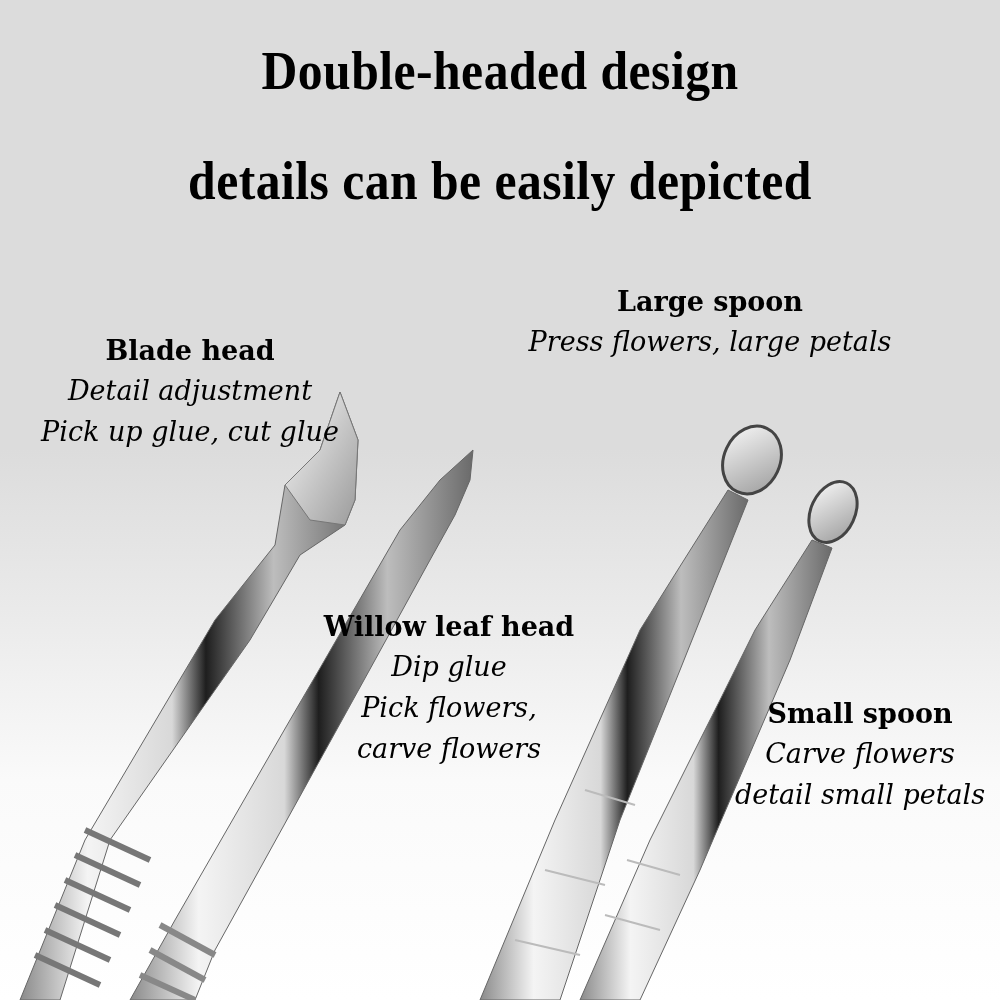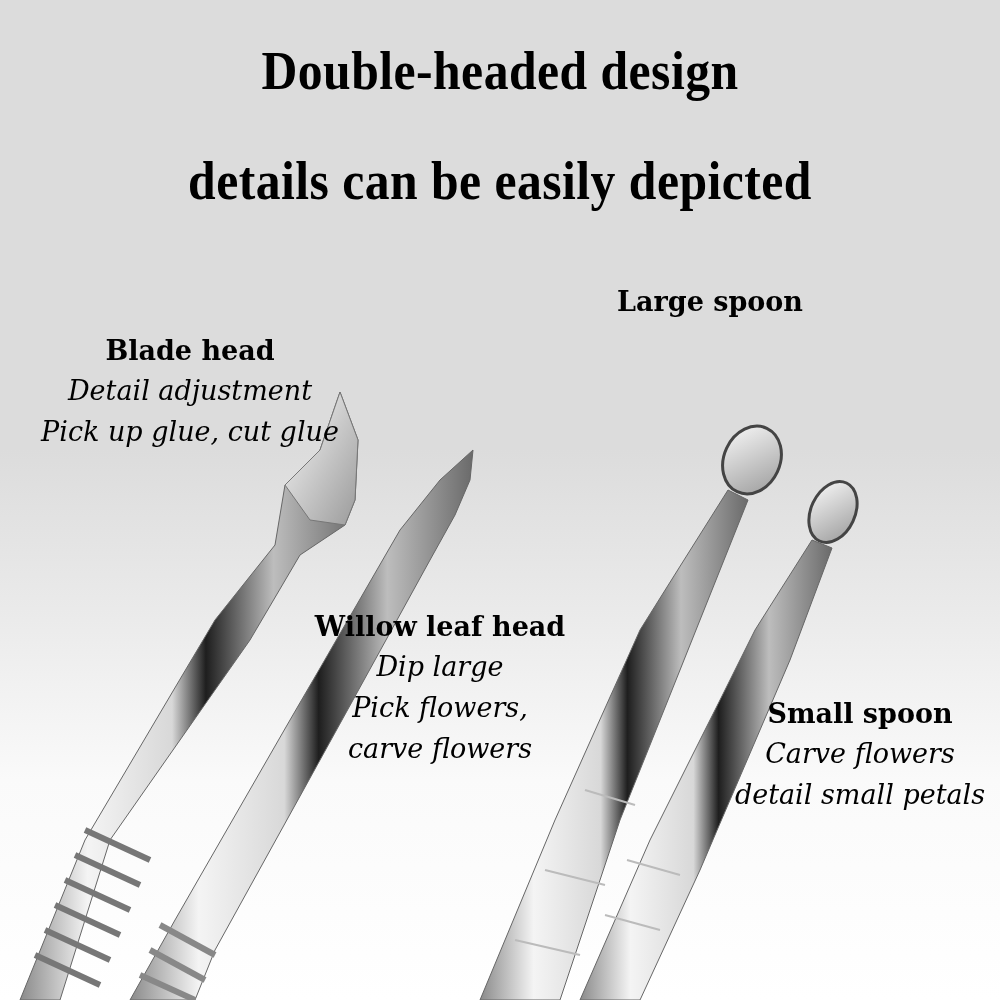--- a/index.html
+++ b/index.html
@@ -15,21 +15,21 @@
     font-size:54px; letter-spacing:0.5px; color:#000;
     transform: scaleX(0.92);
   }
   #t1 { top:40px; }
   #t2 { top:150px; }
   .label { position:absolute; text-align:center; }
   .label .h { font-family:"DejaVu Serif", serif; font-weight:bold; font-size:27px; line-height:38px; }
   .label .d { font-family:"DejaVu Serif", serif; font-style:italic; font-size:27px; line-height:41px; }
   #lbl-blade { left:20px; width:340px; top:308px;margin-top:24px; }
   #lbl-large { left:510px; width:400px; top:283px; }
-  #lbl-willow { left:290px; width:300px; top:608px; }
+  #lbl-willow { left:299px; width:300px; top:608px; }
   #lbl-small { left:715px; width:290px; top:695px; }
   svg.tools { position:absolute; left:0; top:0; }
 </style>
 </head>
 <body>
 
 <svg class="tools" width="1000" height="1000" viewBox="0 0 1000 1000">
   <defs>
     <linearGradient id="steel" x1="0" y1="0" x2="1" y2="0">
       <stop offset="0" stop-color="#8a8a8a"></stop>
@@ -91,25 +91,26 @@
 <div class="title" id="t2">details can be easily depicted</div>
 
 <div class="label" id="lbl-blade">
   <div class="h">Blade head</div>
   <div class="d">Detail adjustment</div>
   <div class="d">Pick up glue, cut glue</div>
 </div>
 
 <div class="label" id="lbl-large">
   <div class="h">Large spoon</div>
+  <div class="d">Press flowers, large petals</div>
 </div>
 
 <div class="label" id="lbl-willow">
   <div class="h">Willow leaf head</div>
-  <div class="d">Dip large</div>
+  <div class="d">Dip glue</div>
   <div class="d">Pick flowers,</div>
   <div class="d">carve flowers</div>
 </div>
 
 <div class="label" id="lbl-small">
   <div class="h">Small spoon</div>
   <div class="d">Carve flowers</div>
   <div class="d">detail small petals</div>
 </div>
 

